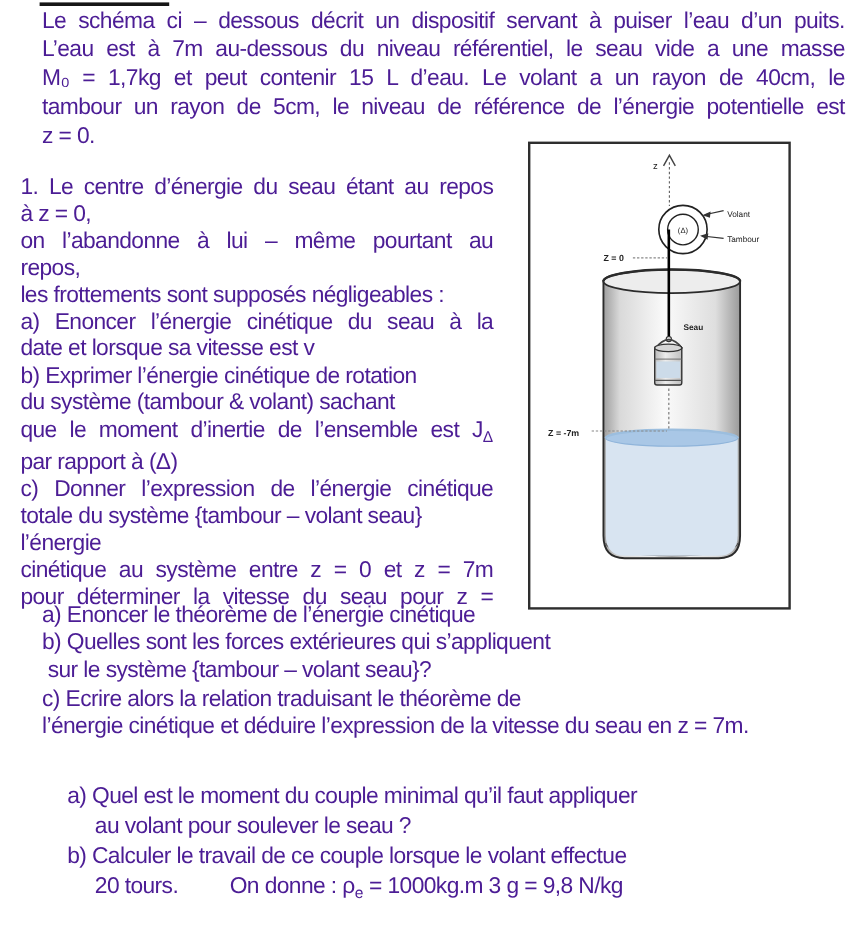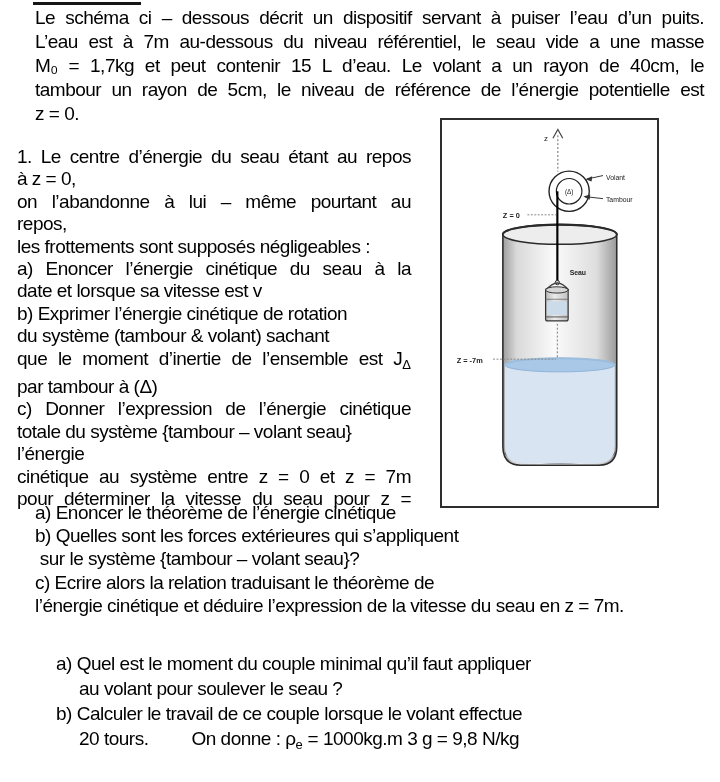--- a/index.html
+++ b/index.html
@@ -1,17 +1,17 @@
 <!DOCTYPE html>
 <html><head>
 <meta charset="utf-8">
 <style>
   html,body { margin:0; padding:0; background:#ffffff; }
   .page { position:relative; width:720px; height:782px; background:#ffffff;
-          font-family:"Liberation Sans", sans-serif; color:#000000; overflow:hidden; }
+          font-family:"Liberation Sans", sans-serif; color:#4c1d95; overflow:hidden; }
   .rule-top { position:absolute; left:33px; top:2px; width:108px; height:3px; background:#161616; }
 
   .ln  { font-size:19px; letter-spacing:-0.5px; white-space:pre-wrap; }
   .jst { text-align:justify; text-align-last:justify; }
 
   .secA { position:absolute; left:35px; top:6px;   width:669px; line-height:24px; }
   .secB { position:absolute; left:17px; top:114px; width:394px; line-height:22.4px;margin-top:32px; }
   .secC { position:absolute; left:35px; top:501px; width:672px; line-height:23.2px; }
   .secD { position:absolute; left:35px; top:651px; width:672px; line-height:25px; }
 
@@ -44,21 +44,21 @@
     <div class="ln jst">1. Le centre d’énergie du seau étant au repos</div>
     <div class="ln">à z = 0,</div>
     <div class="ln jst">on l’abandonne à lui – même pourtant au</div>
     <div class="ln">repos,</div>
     <div class="ln">les frottements sont supposés négligeables :</div>
     <div class="ln jst">a) Enoncer l’énergie cinétique du seau à la</div>
     <div class="ln">date et lorsque sa vitesse est v</div>
     <div class="ln">b) Exprimer l’énergie cinétique de rotation</div>
     <div class="ln">du système (tambour &amp; volant) sachant</div>
     <div class="ln jst"><span>que le moment d’inertie de l’ensemble est J</span><span class="subsc">Δ</span></div>
-    <div class="ln">par tambour à (Δ)</div>
+    <div class="ln">par rapport à (Δ)</div>
     <div class="ln jst">c) Donner l’expression de l’énergie cinétique</div>
     <div class="ln">totale du système {tambour – volant seau}</div>
     <div class="ln">l’énergie</div>
     <div class="ln jst">cinétique au système entre z = 0 et z = 7m</div>
     <div class="ln jst">pour déterminer la vitesse du seau pour z =</div>
   </div>
 
   <div class="figure">
     <svg viewBox="0 0 219 390">
       <defs>

